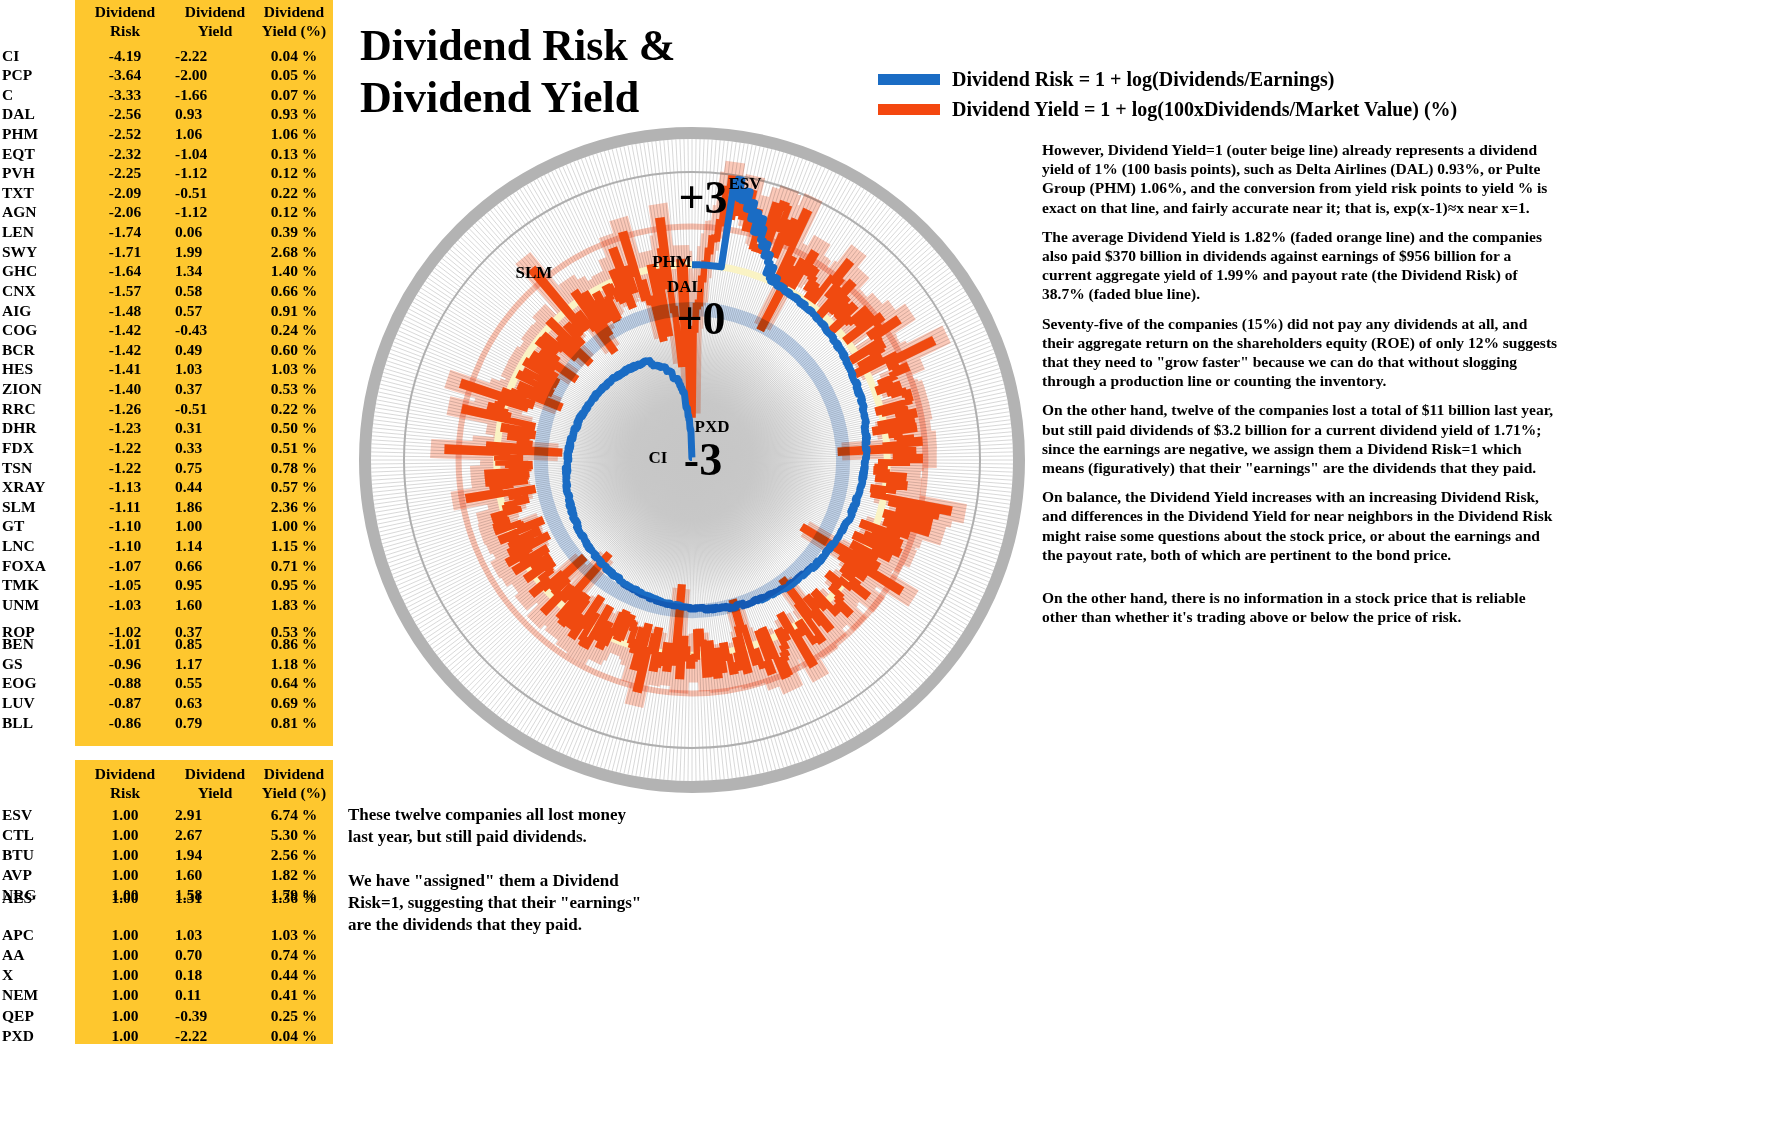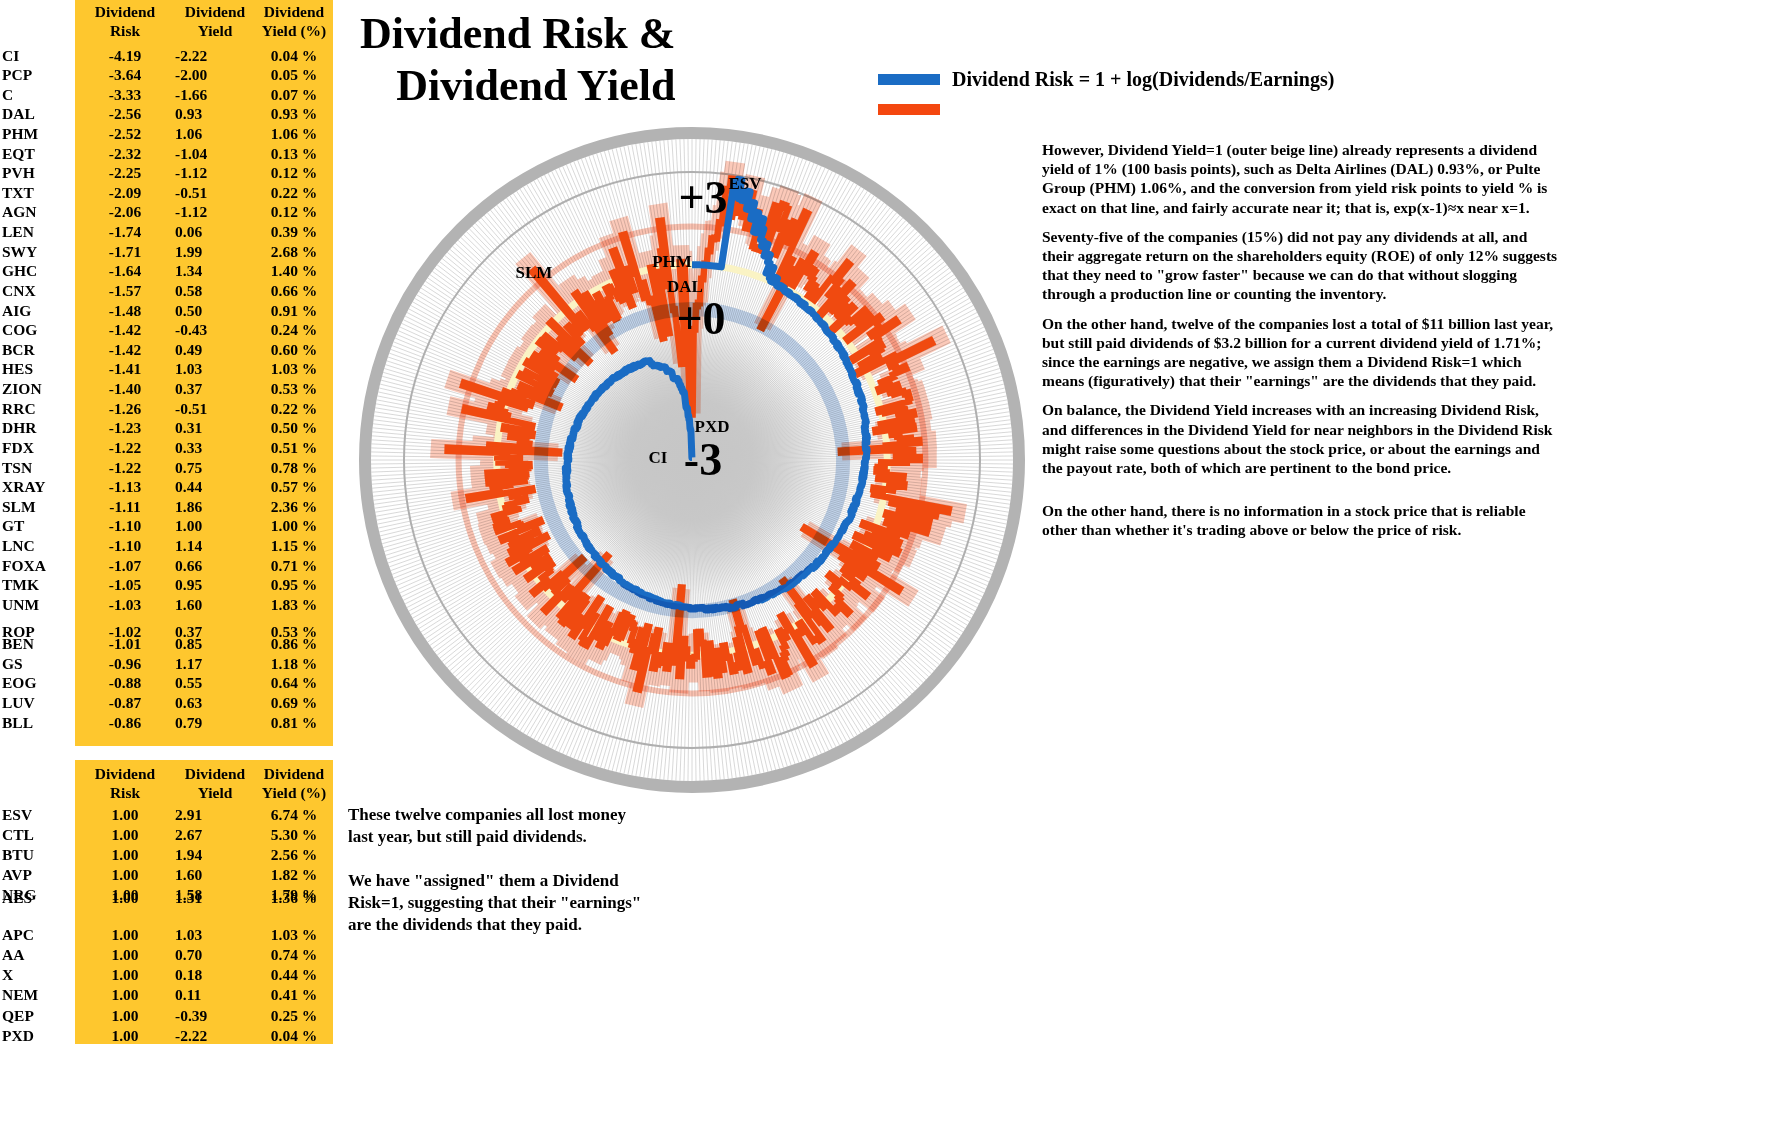--- a/index.html
+++ b/index.html
@@ -9,22 +9,22 @@
   .yellow-panel{position:absolute;left:75px;width:258px;background:#FEC72E;}
   .tbl{position:absolute;left:0;top:0;width:335px;font-weight:bold;font-size:15.5px;}
   .tbl-header{position:absolute;left:75px;width:258px;text-align:center;line-height:19px;}
   .hcol{position:absolute;top:0;text-align:center;line-height:19px;}
   .trow{position:absolute;left:0;width:335px;height:20px;white-space:nowrap;}
   .trow .tick{position:absolute;left:2px;width:72px;text-align:left;}
   .trow .c1{position:absolute;left:75px;width:100px;text-align:center;}
   .trow .c2{position:absolute;left:175px;width:80px;text-align:left;}
   .trow .c3{position:absolute;left:255px;width:78px;text-align:center;}
   
-  .page-title{position:absolute;left:360px;top:8px;font-size:44px;line-height:52px;
-              font-weight:bold;letter-spacing:0px;text-align:right;}
+  .page-title{position:absolute;left:360px;top:20px;font-size:44px;line-height:52px;
+              font-weight:bold;letter-spacing:0px;}
   
   .legend{position:absolute;left:878px;top:64px;}
   .legend-row{height:30px;display:flex;align-items:center;}
   .legend-swatch{width:62px;height:11px;margin-right:12px;flex:none;}
   .legend-label{font-weight:bold;font-size:20px;white-space:nowrap;}
   
   .commentary{position:absolute;left:1042px;top:140px;width:516px;}
   .commentary p{font-weight:bold;font-size:15.5px;line-height:19.2px;margin:0 0 10px 0;}
   .commentary p.big-gap{margin-top:24px;}
   
@@ -131,21 +131,21 @@
     </div>
     <div class="trow" style="top: 281.94px;">
       <span class="tick">CNX</span>
       <span class="c1">-1.57</span>
       <span class="c2">0.58</span>
       <span class="c3">0.66 %</span>
     </div>
     <div class="trow" style="top: 301.56px;">
       <span class="tick">AIG</span>
       <span class="c1">-1.48</span>
-      <span class="c2">0.50</span>
+      <span class="c2">0.57</span>
       <span class="c3">0.91 %</span>
     </div>
     <div class="trow" style="top: 321.18px;">
       <span class="tick">COG</span>
       <span class="c1">-1.42</span>
       <span class="c2">-0.43</span>
       <span class="c3">0.24 %</span>
     </div>
     <div class="trow" style="top: 340.8px;">
       <span class="tick">BCR</span>
@@ -363,20 +363,21 @@
   <div>Dividend Yield</div>
 </div>
 
 <div class="legend" id="legend">
     <div class="legend-row">
       <span class="legend-swatch" style="background: rgb(26, 108, 196);"></span>
       <span class="legend-label">Dividend Risk = 1 + log(Dividends/Earnings)</span>
     </div>
     <div class="legend-row">
       <span class="legend-swatch" style="background: rgb(244, 71, 15);"></span>
+      <span class="legend-label">Dividend Yield = 1 + log(100xDividends/Market Value) (%)</span>
     </div>
   </div>
 
 <svg id="chart" viewBox="0 0 700 700">
     <g stroke="#C9C9C9" stroke-width="0.8" opacity="0.9">
       <line x1="350" y1="341" x2="350" y2="29"></line>
       <line x1="350.11309435895015" y1="341.00071060216567" x2="354.03369880255616" y2="29.025344810575007"></line>
       <line x1="350.22617085899003" y1="341.0028422964503" x2="358.06676063731135" y2="29.101375240060747"></line>
       <line x1="350.33921164402943" y1="341.0063947462347" x2="362.09854863704896" y2="29.228079282370857"></line>
       <line x1="350.4521988636179" y1="341.01136739054584" x2="366.12842613570604" y2="29.405436929468408"></line>
@@ -908,17 +909,18 @@
     <div>These twelve companies all lost money</div>
     <div>last year, but still paid dividends.</div>
     <div class="blank"></div>
     <div>We have "assigned" them a Dividend</div>
     <div>Risk=1, suggesting that their "earnings"</div>
     <div>are the dividends that they paid.</div>
   </div>
 
 <div class="commentary" id="commentary">
     <p>However, Dividend Yield=1 (outer beige line) already represents a dividend yield of 1% (100 basis points), such as Delta Airlines (DAL) 0.93%, or Pulte Group (PHM) 1.06%, and the conversion from yield risk points to yield % is exact on that line, and fairly accurate near it; that is, exp(x-1)≈x near x=1.</p>
+    <p>The average Dividend Yield is 1.82% (faded orange line) and the companies also paid $370 billion in dividends against earnings of $956 billion for a current aggregate yield of 1.99% and payout rate (the Dividend Risk) of 38.7% (faded blue line).</p>
     <p>Seventy-five of the companies (15%) did not pay any dividends at all, and their aggregate return on the shareholders equity (ROE) of only 12% suggests that they need to "grow faster" because we can do that without slogging through a production line or counting the inventory.</p>
     <p>On the other hand, twelve of the companies lost a total of $11 billion last year, but still paid dividends of $3.2 billion for a current dividend yield of 1.71%; since the earnings are negative, we assign them a Dividend Risk=1 which means (figuratively) that their "earnings" are the dividends that they paid.</p>
     <p>On balance, the Dividend Yield increases with an increasing Dividend Risk, and differences in the Dividend Yield for near neighbors in the Dividend Risk might raise some questions about the stock price, or about the earnings and the payout rate, both of which are pertinent to the bond price.</p>
     <p class="big-gap">On the other hand, there is no information in a stock price that is reliable other than whether it's trading above or below the price of risk.</p>
   </div>
 
 </body></html>

